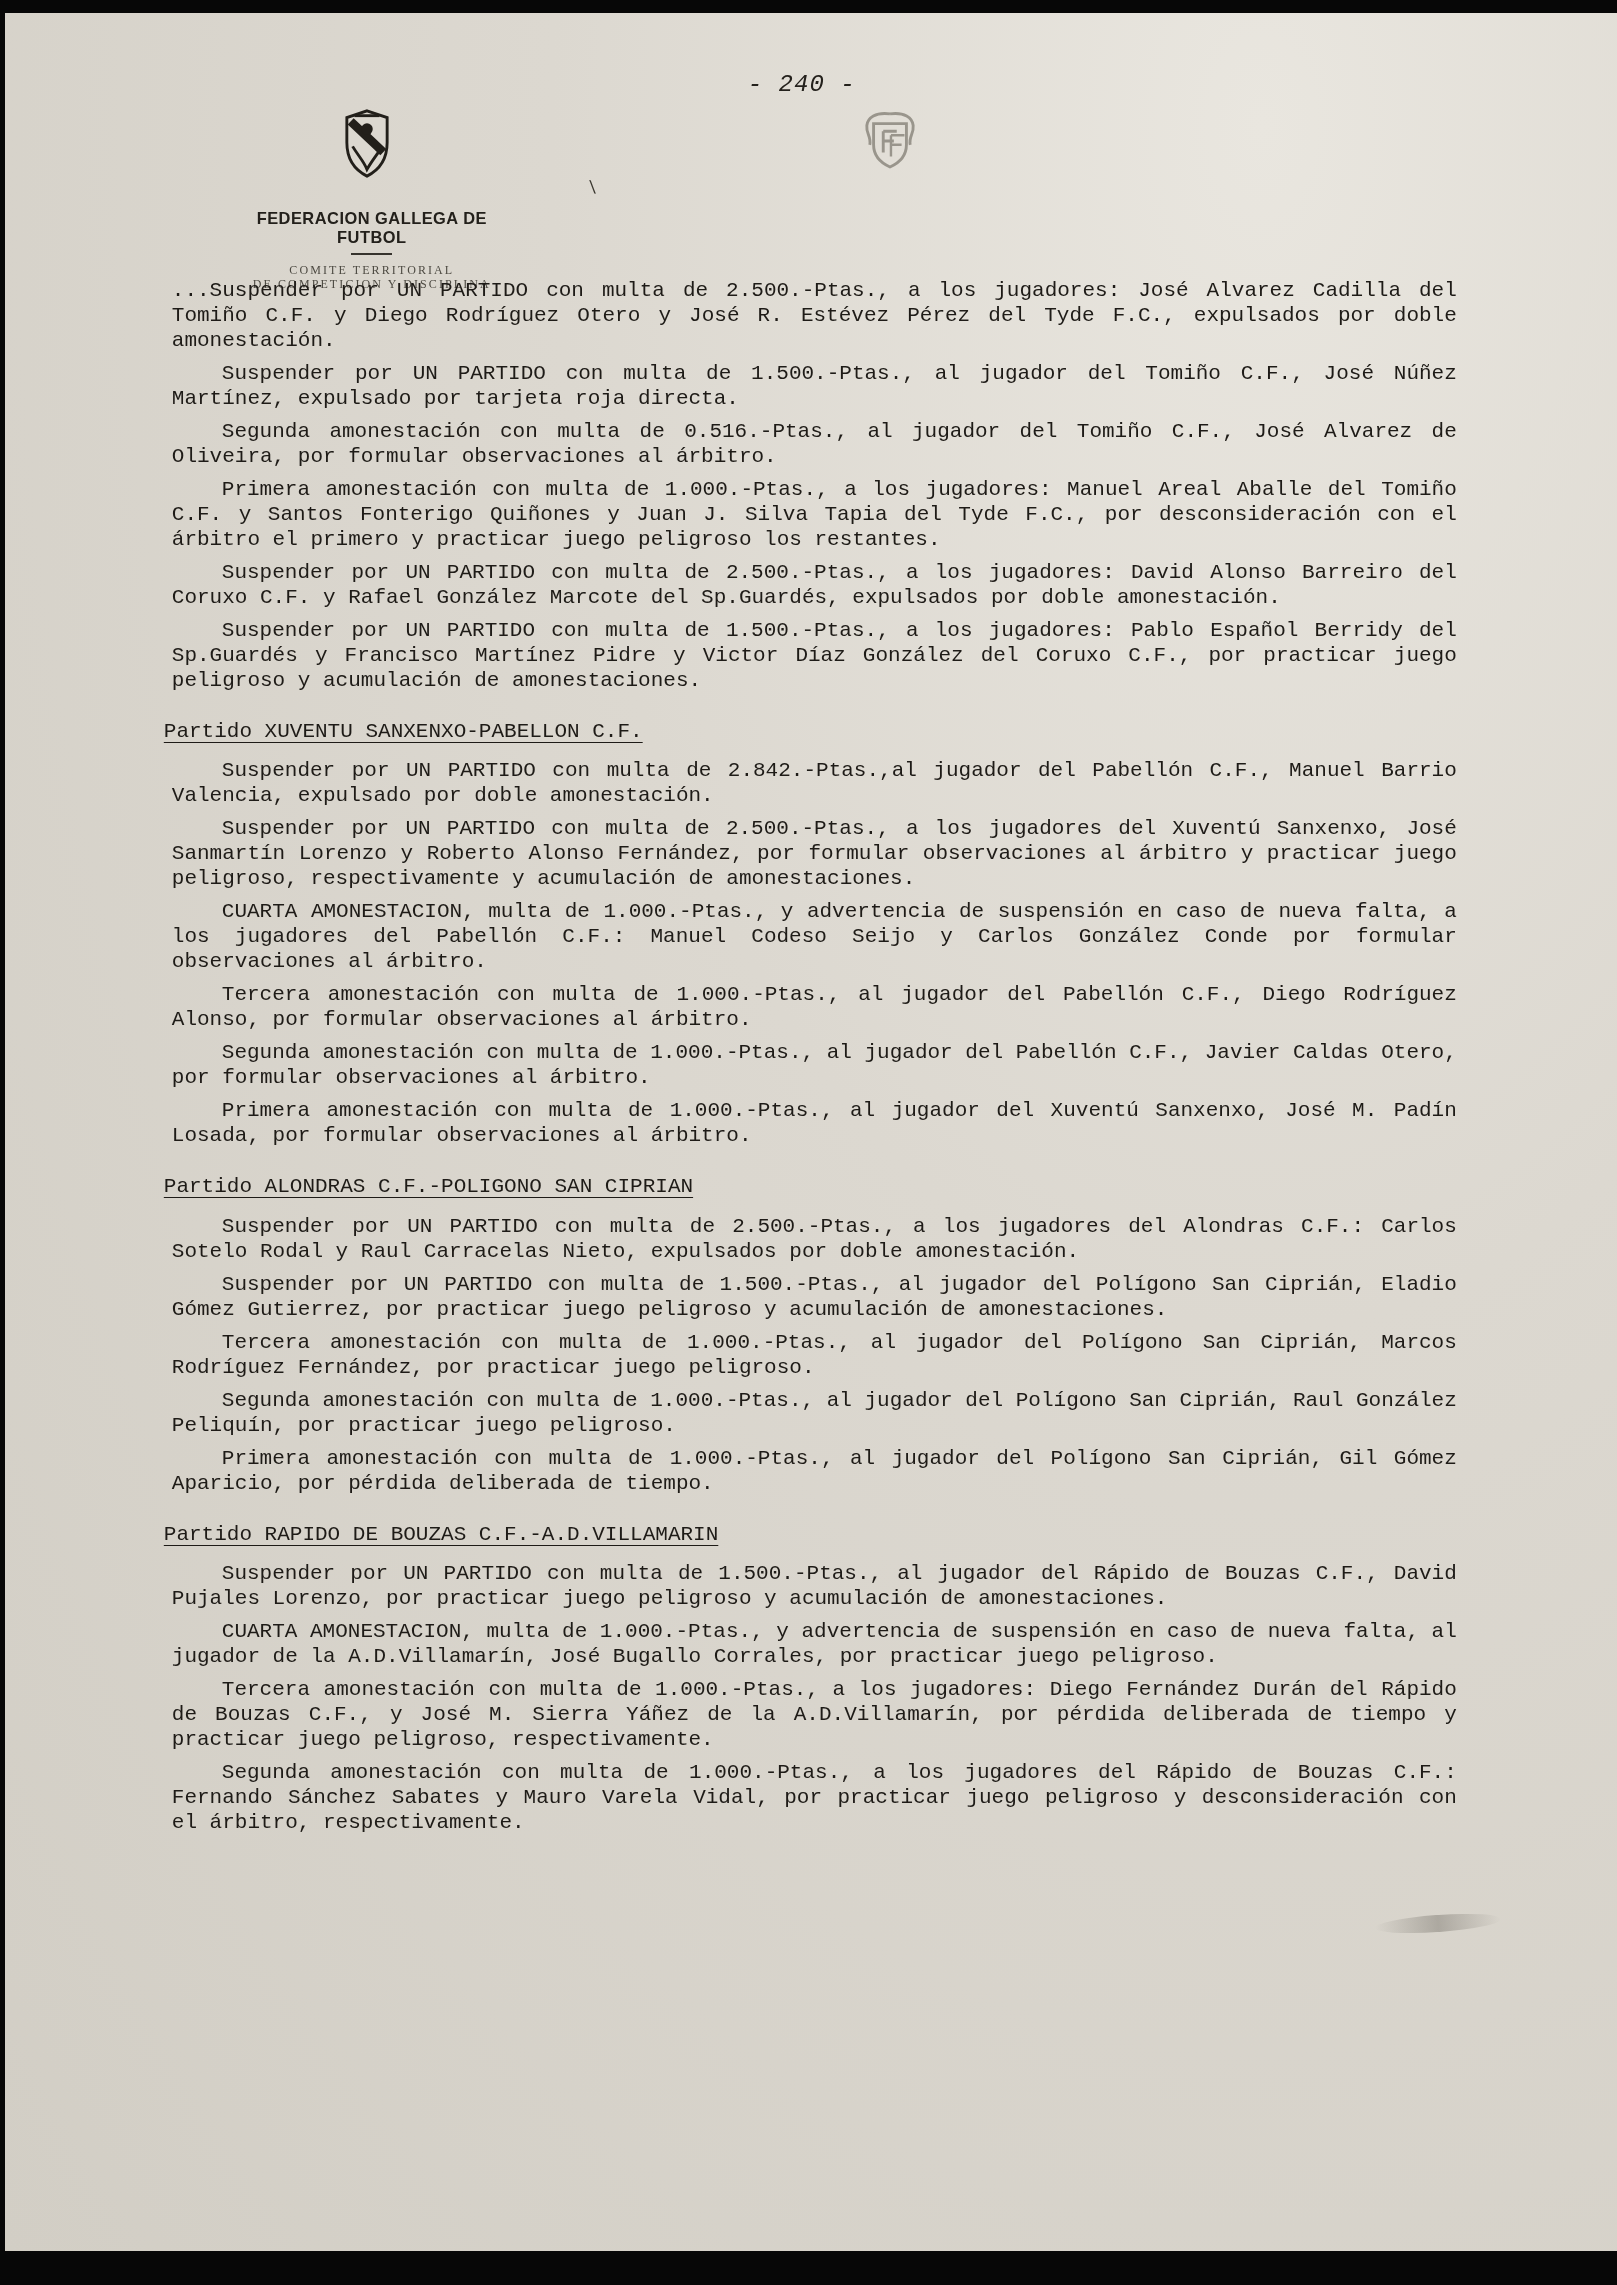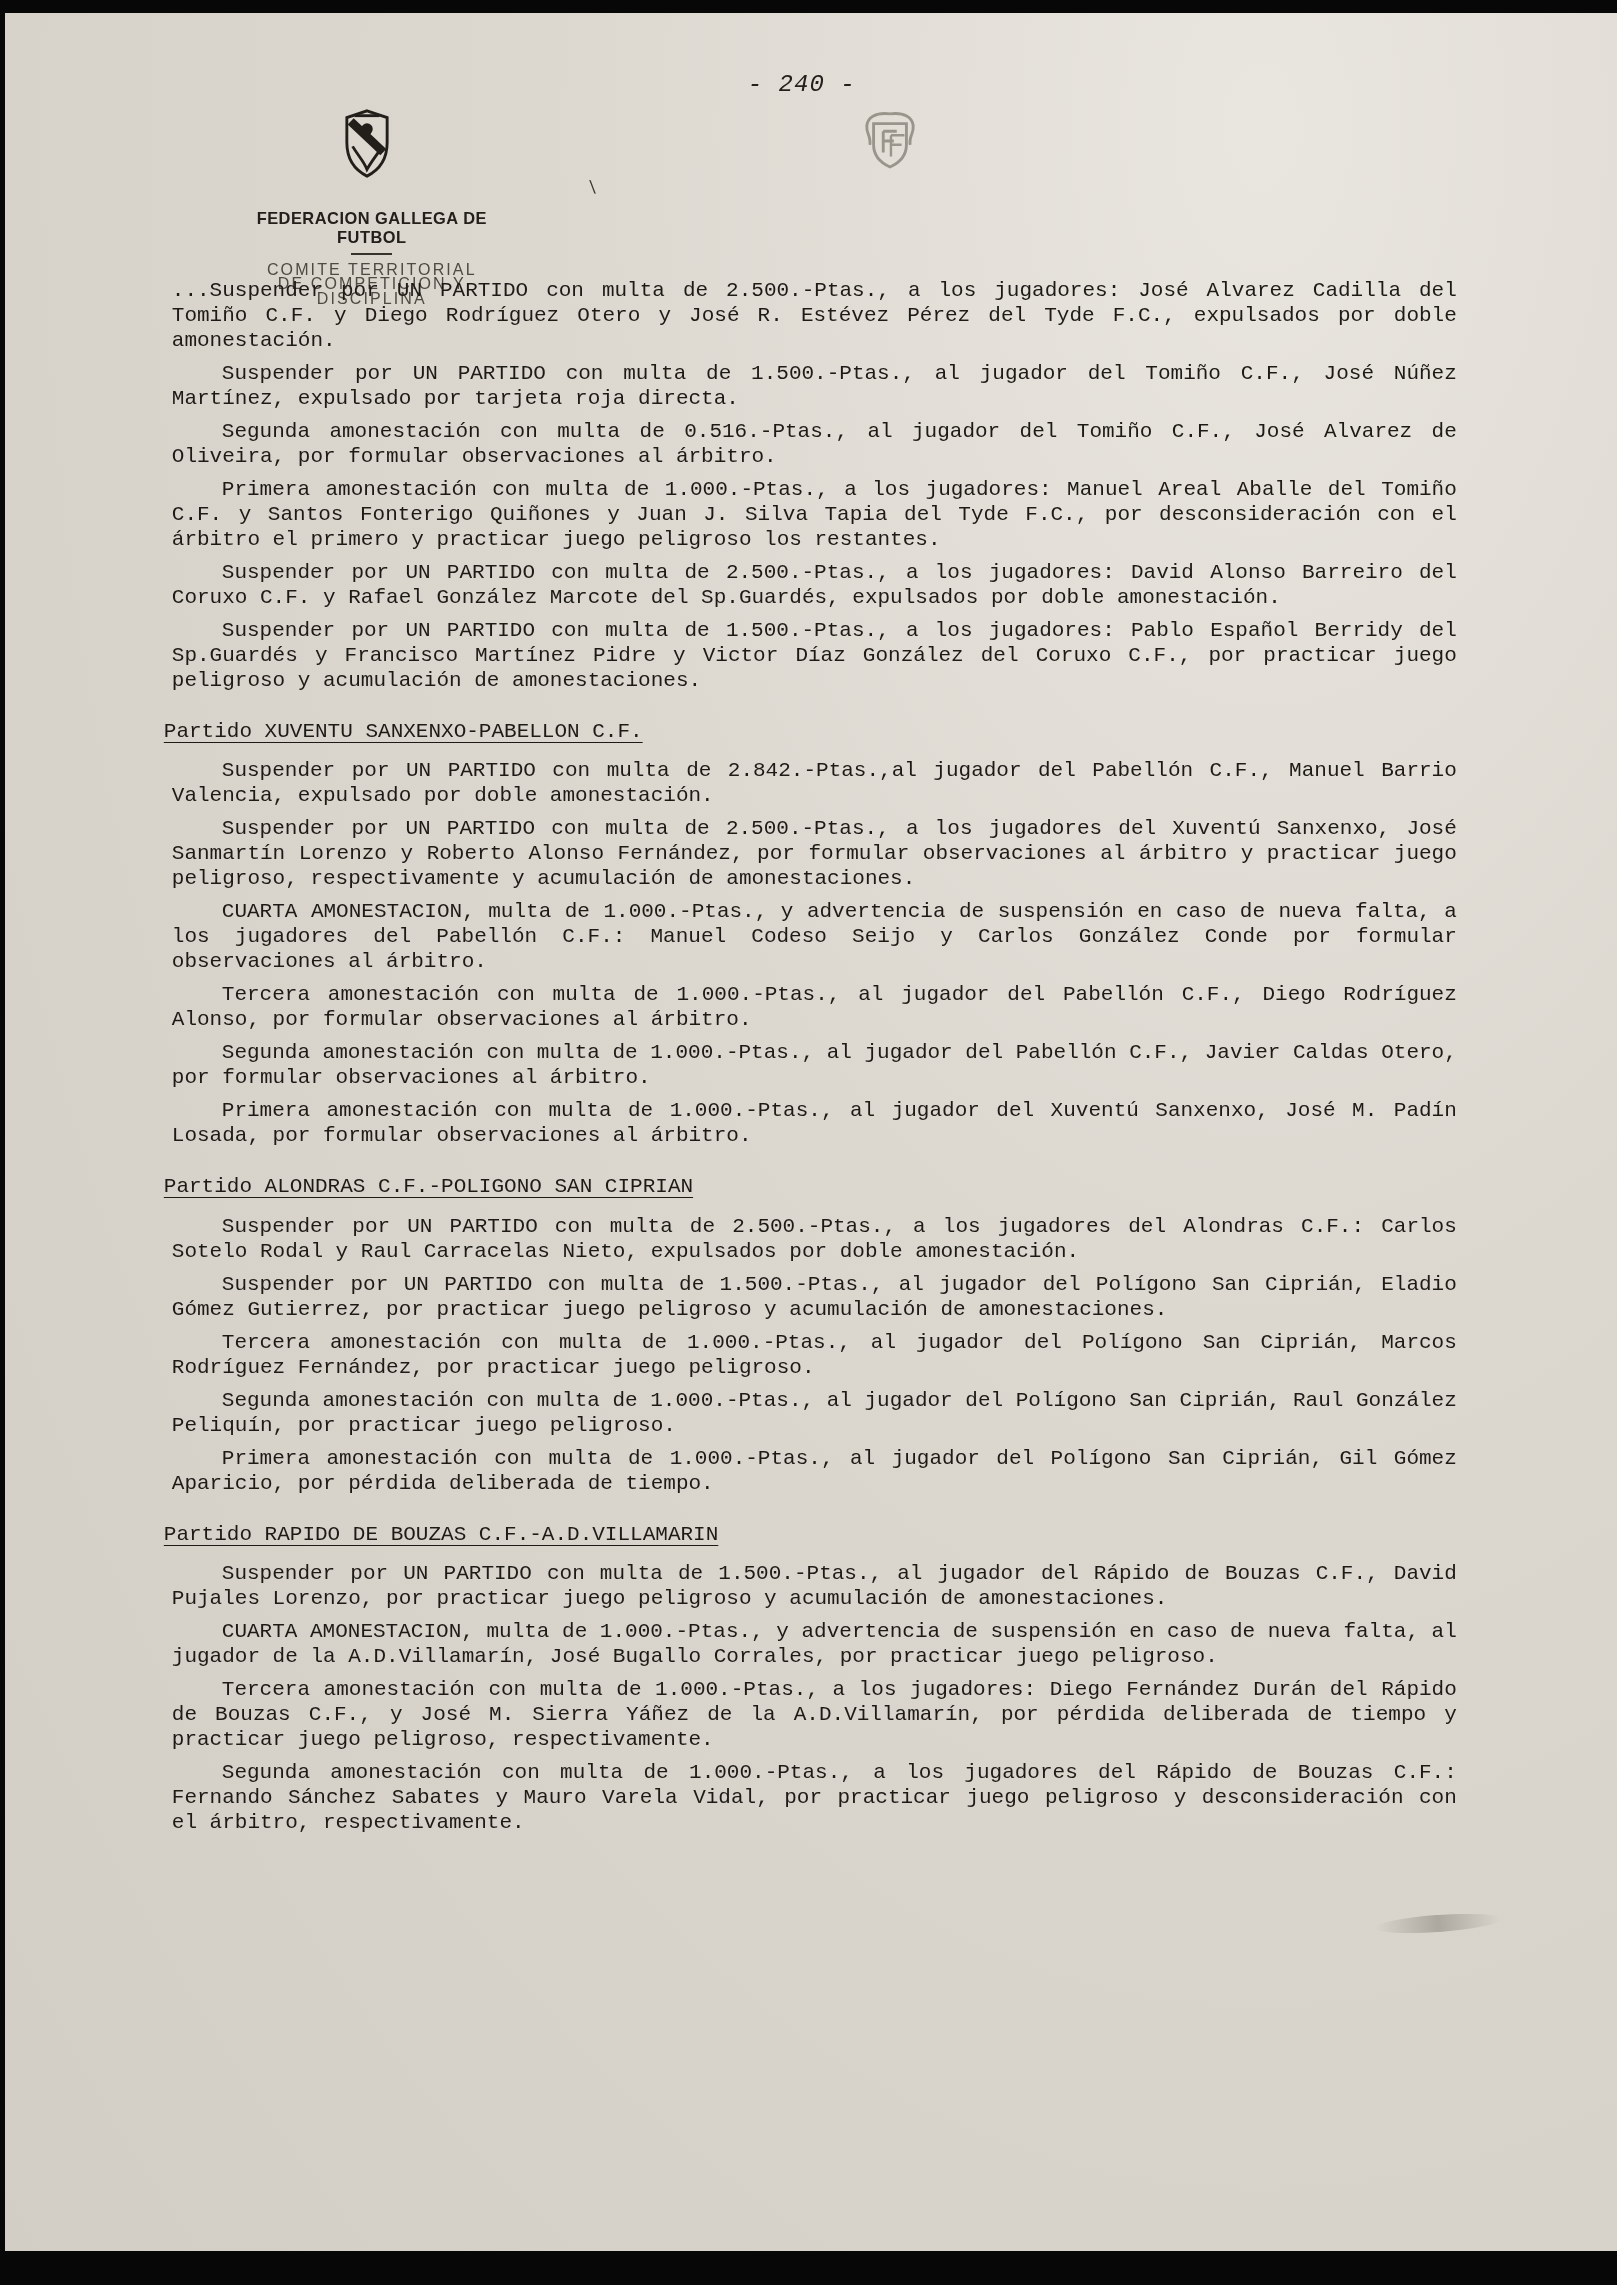--- a/index.html
+++ b/index.html
@@ -41,24 +41,25 @@
     font-weight:bold;
     letter-spacing:0.5px;
     color:#23201b;
   }
   .org-rule{
     width:41px;height:1.9px;
     background:#36332d;
     margin:6.8px auto 7.7px auto;
   }
   .committee{
-    font-size:16px;
+    font-size:12px;
     letter-spacing:2.1px;
     color:#4d4a42;
     line-height:14.5px;
+    font-family:Liberation Serif, serif;
   }
   .crest-stamp{
     position:absolute;
     left:857px;top:97px;
     width:56px;height:60px;
     opacity:0.85;
   }
   .stray-mark{
     position:absolute;
     left:582px;top:166px;

